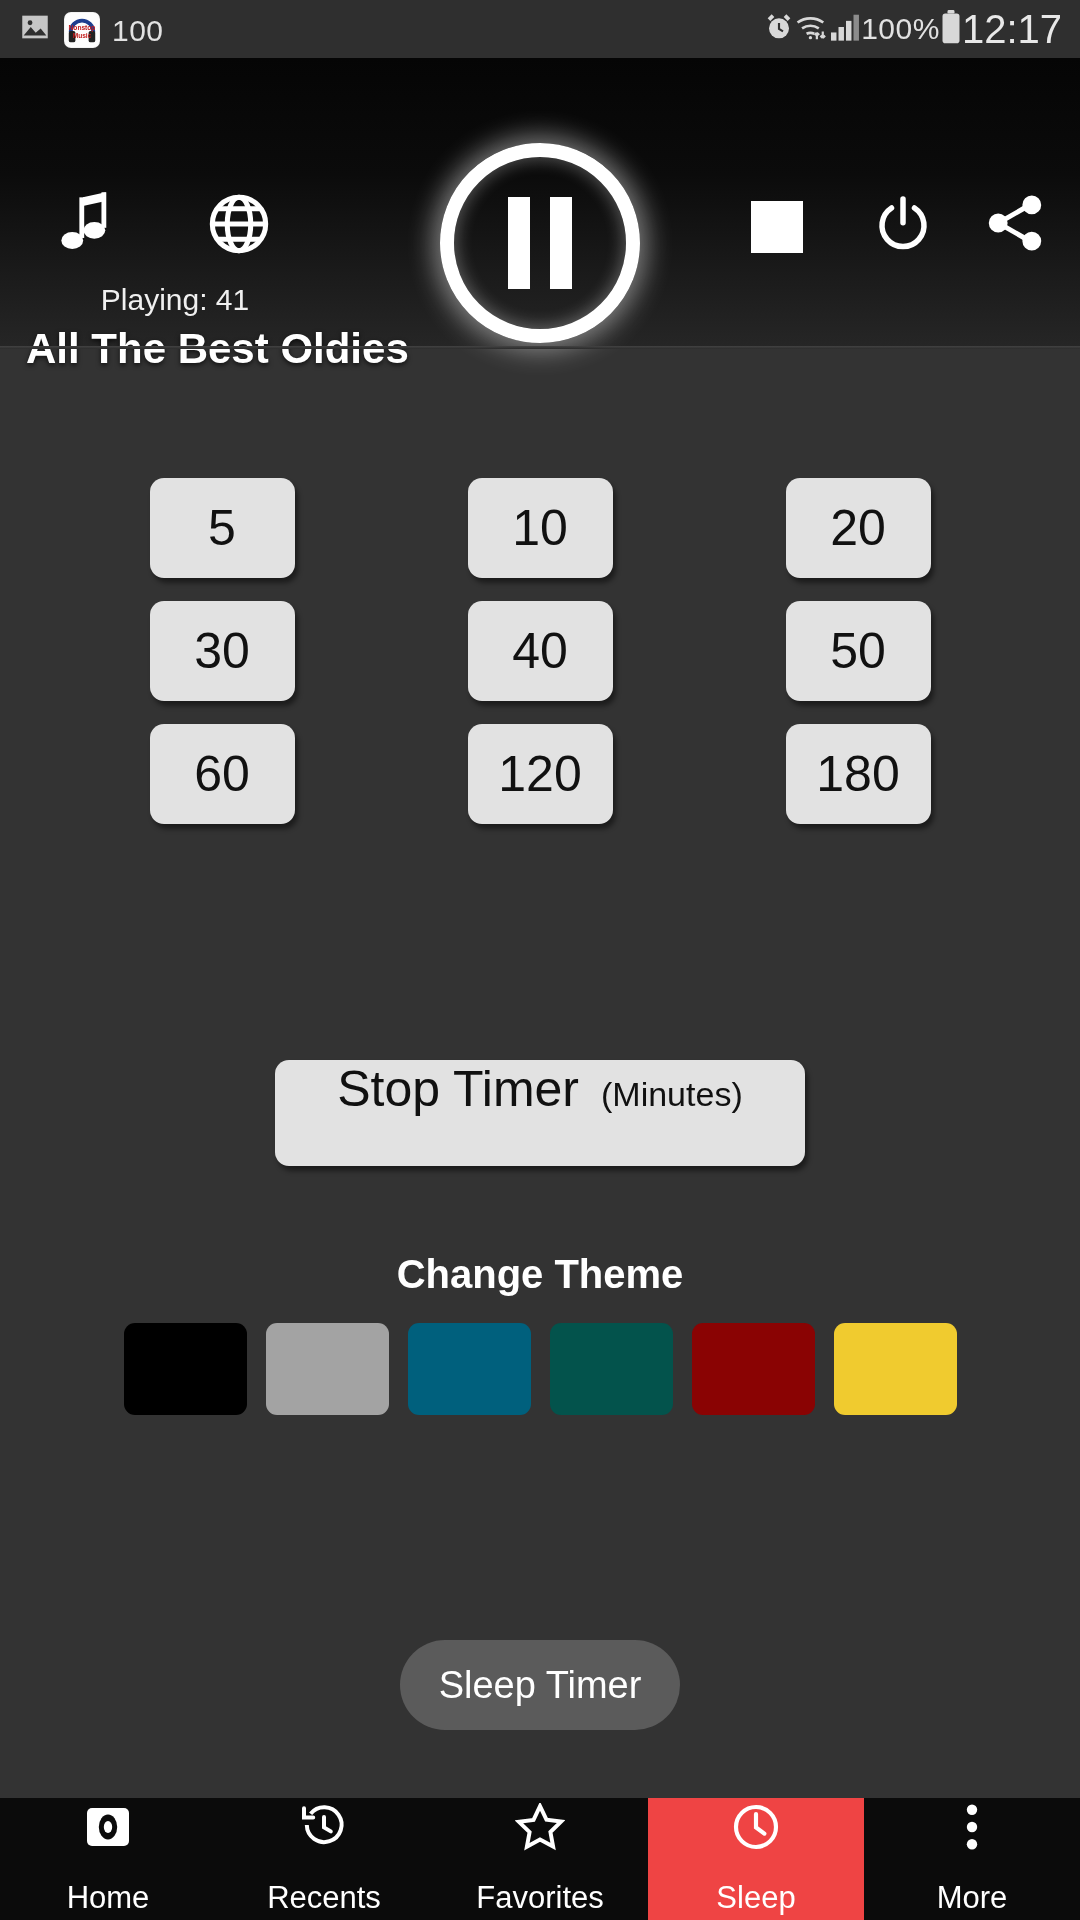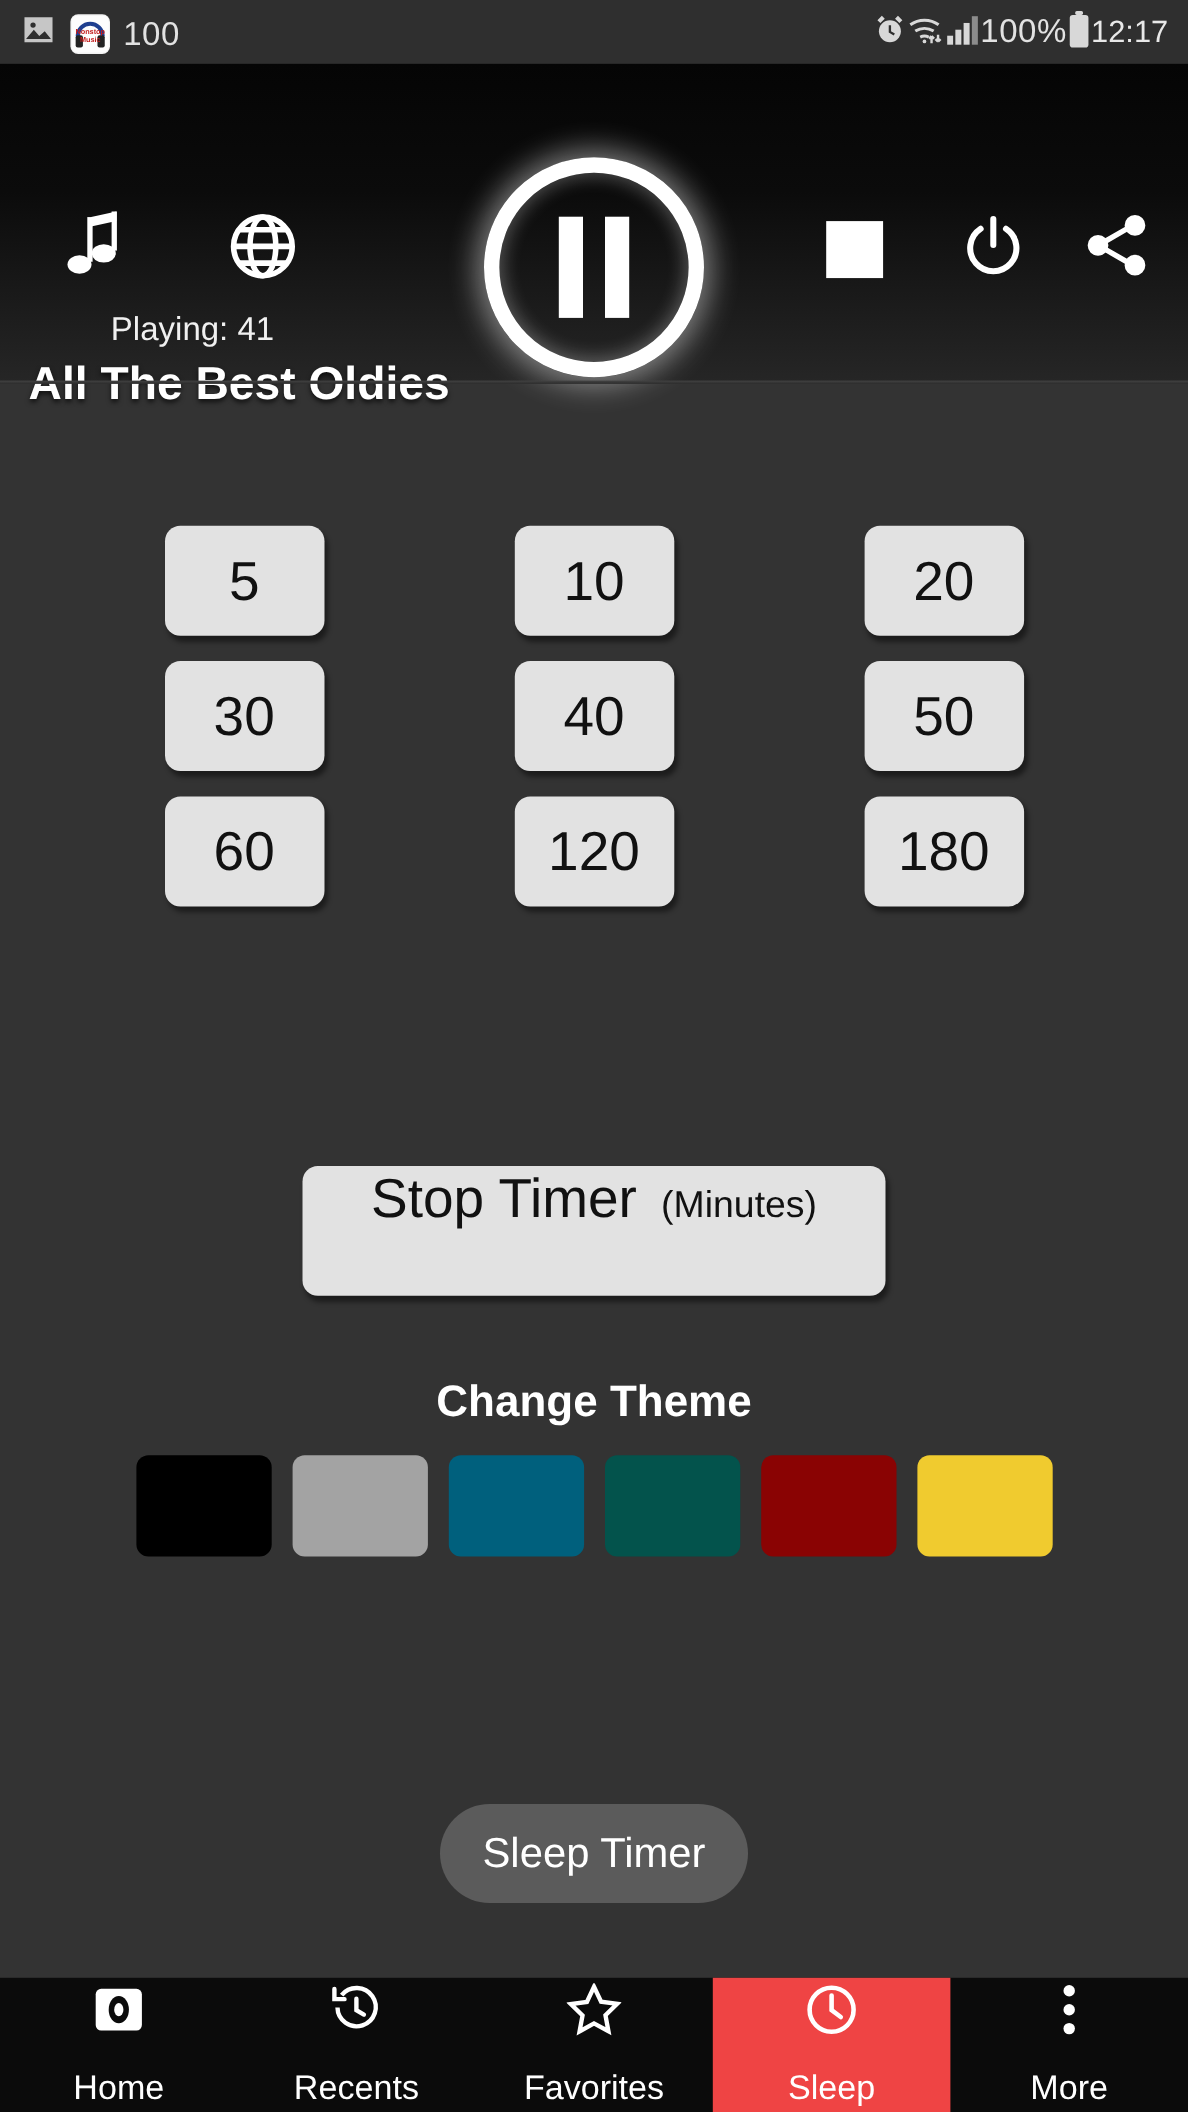--- a/index.html
+++ b/index.html
@@ -13,21 +13,21 @@
 
   
   .statusbar {
     position:absolute; top:0; left:0; width:1080px; height:58px;
     background:#2f2f2f; display:flex; align-items:center;
     padding:0 18px; color:#d8d8d8;
   }
   .sb-left { display:flex; align-items:flex-end; gap:12px; }
   .sb-right { margin-left:auto; display:flex; align-items:center; gap:0; }
   .sb-text { font-size:30px; color:#e2e2e2; letter-spacing:0.5px; }
-  .sb-time { font-size:28px; color:#e8e8e8; }
+  .sb-time { font-size:40px; color:#e8e8e8; }
   .appicon {
     width:36px;height:36px;border-radius:7px;background:#f2f2f2;
     display:flex;align-items:center;justify-content:center;overflow:hidden;
   }
 
   
   .player {
     position:absolute; top:58px; left:0; width:1080px; height:290px;
     background:linear-gradient(180deg,#050505 0%,#0b0b0b 40%,#262626 100%);
   }
@@ -76,21 +76,21 @@
     width:145px; height:100px; border-radius:14px;
     background:#e2e2e2; border:none;
     font-family:"Liberation Sans", sans-serif;
     font-size:50px; color:#111; text-align:center;
     display:flex; align-items:center; justify-content:center;
     box-shadow:3px 5px 5px rgba(0,0,0,0.45);
   }
 
   .stop-timer {
     position:absolute; top:1060px; left:50%; transform:translateX(-50%);
-    width:530px; height:118px; border-radius:14px;
+    width:530px; height:106px; border-radius:14px;
     background:#e2e2e2; border:none;
     display:flex; align-items:baseline; justify-content:center; gap:22px;
     box-shadow:3px 5px 5px rgba(0,0,0,0.45);
   }
   .stop-main { font-size:50px; color:#111; font-family:"Liberation Sans",sans-serif; }
   .stop-sub  { font-size:34px; color:#111; font-family:"Liberation Sans",sans-serif; }
 
   
   .theme-title {
     position:absolute; top:1252px; left:0; width:1080px;

